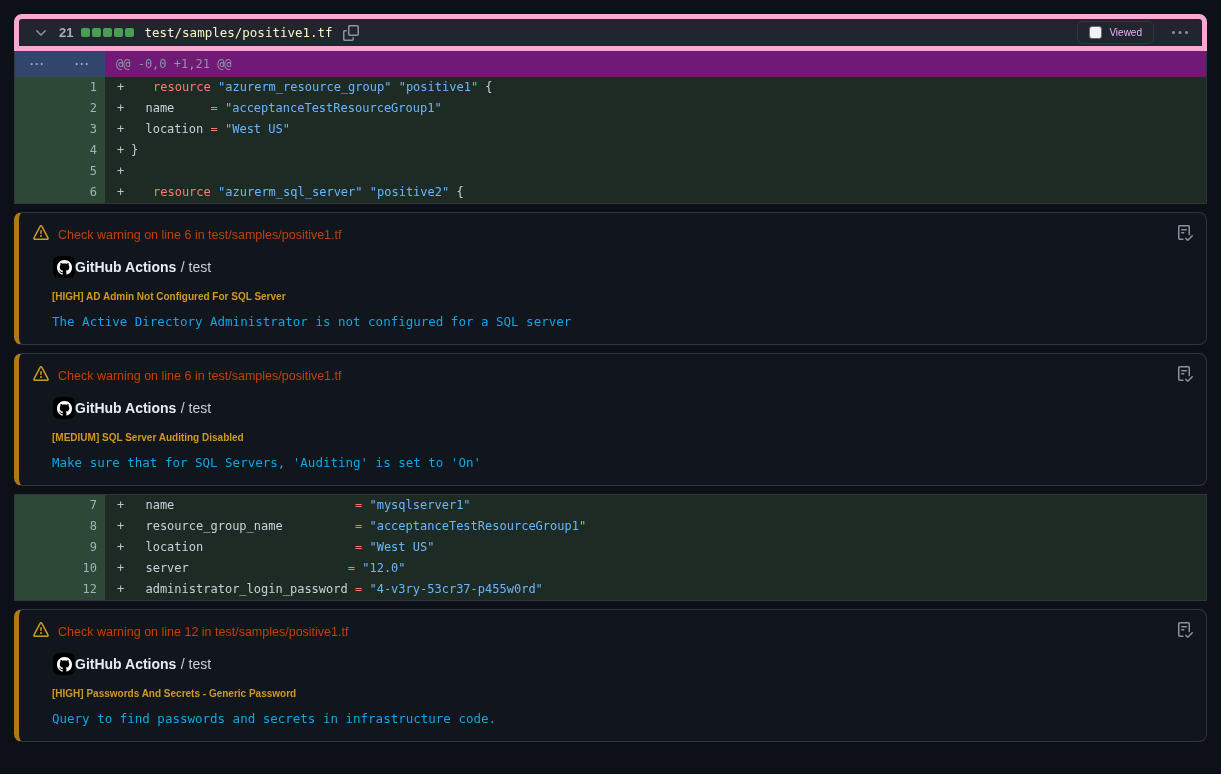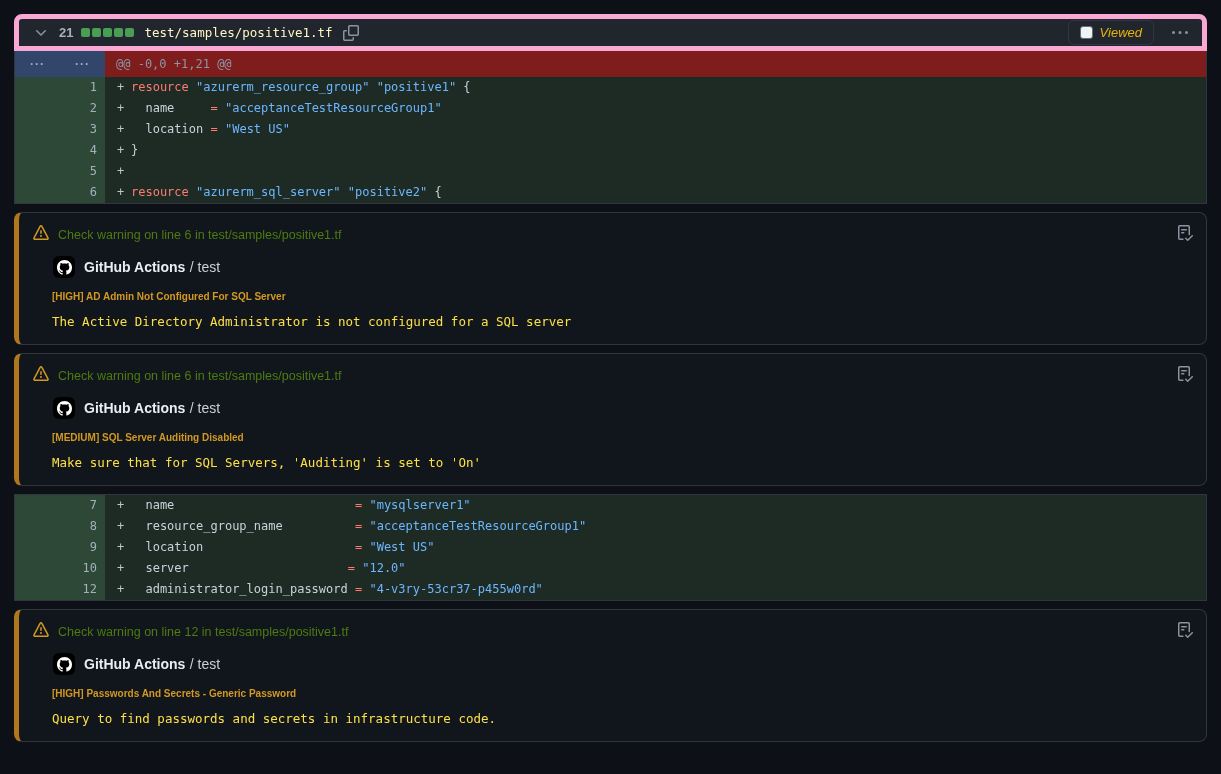--- a/index.html
+++ b/index.html
@@ -28,83 +28,83 @@
   .ds-sq { width: 9px; height: 9px; background: #4a9e54; border-radius: 2px; display: inline-block; }
   .filename { font-family: "DejaVu Sans Mono", monospace; font-size: 12.5px; color: #fef9c3; text-decoration: none; }
   .copy-btn { margin-left: 8px; }
   .header-right { margin-left: auto; display: flex; align-items: center; }
   .viewed-btn {
     display: inline-flex; align-items: center; gap: 7px;
     background: transparent; border: 1px solid #2f3742; border-radius: 6px;
     padding: 4px 11px; cursor: pointer;
   }
   .viewed-checkbox { width: 13px; height: 13px; background: #f0f3f6; border: 1px solid #656c76; border-radius: 3px; display: inline-block; }
-  .viewed-label { color: #eab308; font-size: 13px; font-style: italic; }
+  .viewed-label { color: #f0abfc; font-size: 10px; }
   .kebab-btn { margin-left: 16px; }
 
   
   .code-section { border: 1px solid #30363d; border-top: 1px solid #30363d; }
   .diff-sections > .code-section:first-child { border-top: none; }
   .code-row, .hunk-row { display: flex; }
   .g-old, .g-new { width: 45px; flex: none; }
   .hunk-row { height: 26px; }
   .hunk-row .g-old, .hunk-row .g-new { background: #32456b; }
   .expand-dots {
     display: block; width: 100%; height: 100%;
     background: none; border: none; cursor: pointer;
     color: #97aed1; font-weight: bold; font-size: 12px; letter-spacing: 1px;
     line-height: 26px; text-align: center;
   }
   .hunk-content {
-    flex: 1; background: #7f1d1d;
+    flex: 1; background: #701a75;
     font-family: "DejaVu Sans Mono", monospace; font-size: 12px;
     color: #8b96a5; line-height: 26px; padding-left: 11px;
     white-space: pre;
   }
   .code-row { height: 21px; }
   .code-row .g-old, .code-row .g-new { background: #2d4836; }
   .code-row .g-new {
     font-family: "DejaVu Sans Mono", monospace; font-size: 12px;
     color: #a6b0ba; line-height: 21px; text-align: right; padding-right: 8px;
     cursor: pointer;
   }
   .code-cell {
     flex: 1; background: #1e2b25;
     font-family: "DejaVu Sans Mono", monospace; font-size: 12px; line-height: 21px;
     color: #c9d1d9; white-space: pre; padding-left: 12px;
   }
   .sign { display: inline-block; width: 14px; color: #bac4cd; }
-  .tok-kw { color: #ff7b72; }
+  .tok-kw { color: #ff7b72; margin-left: 22px; }
   .tok-str { color: #6cb6ff; }
   .tok-op { color: #ff7b72; }
   .tok-pl { color: #c9d1d9; }
 
   
   .annotation-card {
     position: relative;
     margin: 8px 0;
     background: #11151c;
     border: 1px solid #30363d;
     border-left: 5px solid #b0771c;
     border-radius: 8px;
     padding: 12px 16px 15px 14px;
   }
   .ann-header { display: flex; align-items: center; gap: 9px; }
-  .ann-context { color: #4d7c0f; font-size: 12.5px; }
-  .ann-app-row { display: flex; align-items: center; gap: 9px; margin: 11px 0 0 20px; }
+  .ann-context { color: #c2410c; font-size: 12.5px; }
+  .ann-app-row { display: flex; align-items: center; margin: 11px 0 0 20px; }
   .ann-avatar {
     width: 22px; height: 22px; background: #000; border-radius: 6px;
     display: inline-flex; align-items: center; justify-content: center; flex: none;
   }
   .ann-app-name { color: #e6edf3; font-size: 14px; font-weight: bold; }
   .ann-app-suffix { color: #c9d1d9; font-size: 14px; }
   .ann-title { margin: 13px 0 0 19px; color: #d29922; font-size: 10px; font-weight: bold; }
   .ann-message {
     margin: 12px 0 0 19px;
-    font-family: "DejaVu Sans Mono", monospace; font-size: 12.5px; color: #fde047;
+    font-family: "DejaVu Sans Mono", monospace; font-size: 12.5px; color: #0ea5e9;
   }
   .ann-corner-btn { position: absolute; top: 10px; right: 11px; }
 </style>
 </head>
 <body>
 
 <div class="page">
 
   <div class="file-header">
     <button class="icon-btn">

